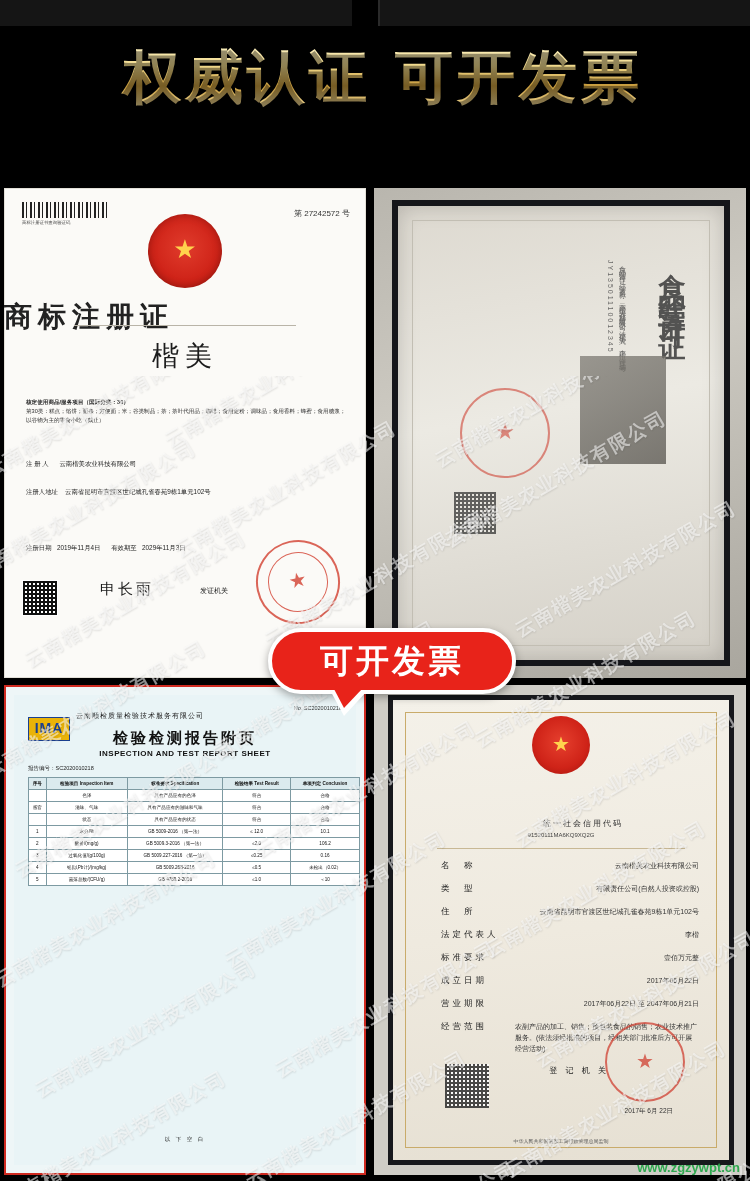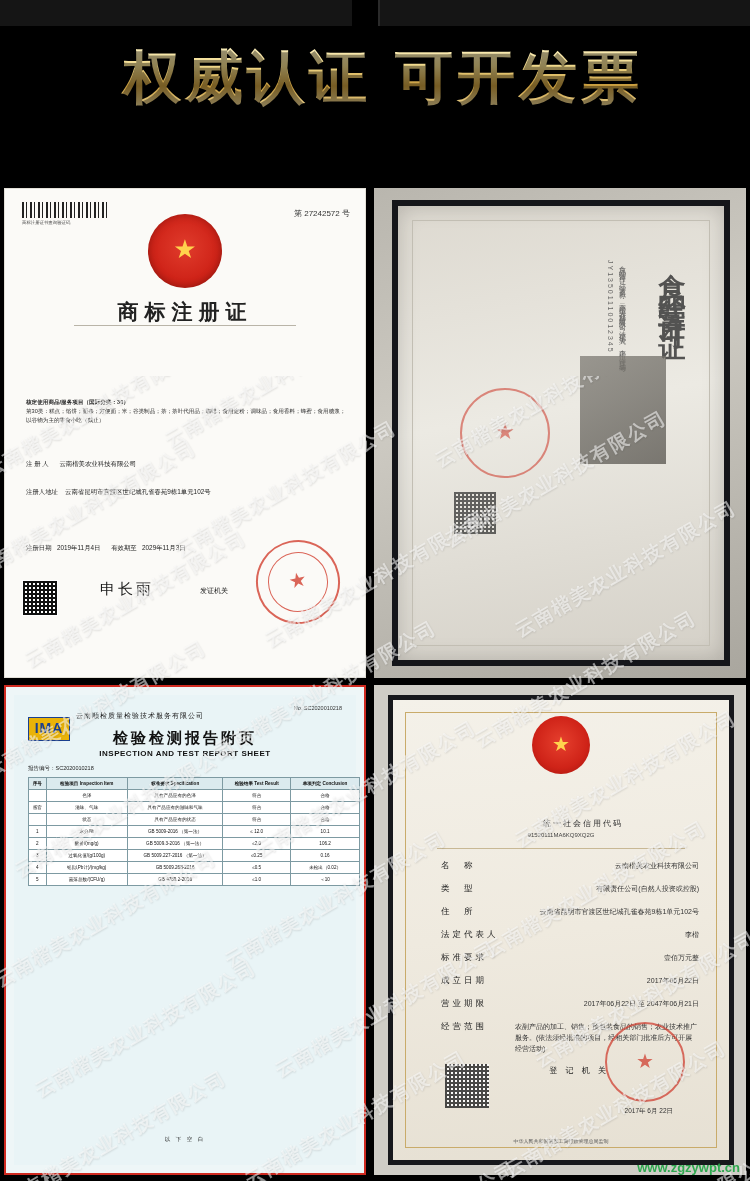--- a/index.html
+++ b/index.html
@@ -44,23 +44,23 @@
   .tm-barcode{position:absolute;left:18px;top:14px;width:88px;height:16px;
     background:repeating-linear-gradient(90deg,#222 0 2px,#fbfaf7 2px 4px,#222 4px 5px,#fbfaf7 5px 8px);}
   .tm-barcode-txt{position:absolute;left:18px;top:32px;width:92px;font-size:4.4px;color:#444;line-height:6px;}
   .tm-serial{position:absolute;right:16px;top:20px;font-size:8px;color:#333;}
   .tm-emblem{position:absolute;left:50%;top:26px;transform:translateX(-50%);
     width:74px;height:74px;border-radius:50%;
     background:radial-gradient(circle at 50% 45%,#e03c2c 0%,#cf2318 60%,#a4150d 100%);
     box-shadow:inset 0 0 8px rgba(0,0,0,.25);}
   .tm-emblem:after{content:"★";position:absolute;left:50%;top:50%;transform:translate(-50%,-55%);
     color:#ffd34d;font-size:26px;}
-  .tm-h1{position:absolute;left:0;top:110px;width:100%;text-align:center;
+  .tm-h1{position:absolute;left:0;top:110px;width:100%;text-align:left;
     font-family:Liberation Mono, monospace;font-weight:bold;
-    font-size:21px;letter-spacing:6px;color:#222;}
+    font-size:28px;letter-spacing:6px;color:#222;}
   .tm-h1-underline{position:absolute;left:70px;top:137px;width:222px;height:1px;background:#b9b4a8;}
   .tm-brand{position:absolute;left:0;top:150px;width:100%;text-align:center;
     font-family:"DejaVu Serif","Liberation Serif",serif;font-size:27px;letter-spacing:6px;color:#1c1c1c;}
   .tm-body{position:absolute;left:22px;top:210px;width:320px;font-size:5.6px;line-height:9px;color:#2c2c2c;}
   .tm-body .lbl{font-weight:bold;}
   .tm-row{position:absolute;left:22px;width:320px;font-size:6.4px;color:#222;}
   .tm-r1{top:272px;} .tm-r2{top:300px;} .tm-r3{top:356px;}
   .tm-sign{position:absolute;left:96px;top:392px;font-family:"DejaVu Serif",serif;
     font-size:15px;color:#1a1a1a;letter-spacing:3px;}
   .tm-sig-label{position:absolute;left:22px;top:398px;font-size:7px;color:#222;}
@@ -189,20 +189,21 @@
   <div class="grid">
 
     <div class="cell c1">
       <div class="paper"></div>
       <div class="tm-barcode"></div>
       <div class="tm-barcode-txt">商标注册证书查询验证码</div>
       <div class="tm-serial">第 27242572 号</div>
       <div class="tm-emblem"></div>
       <div class="tm-h1">商标注册证</div>
       <div class="tm-h1-underline"></div>
+      <div class="tm-brand">楷美</div>
       <div class="tm-body">
         <div class="lbl">核定使用商品/服务项目（国际分类：30）</div>
         <div>第30类：糕点；馅饼；面条；方便面；米；谷类制品；茶；茶叶代用品；咖啡；食用淀粉；调味品；食用香料；蜂蜜；食用糖浆；以谷物为主的零食小吃（截止）</div>
       </div>
       <div class="tm-row tm-r1">
         <span>注 册 人</span>
         &nbsp;&nbsp;&nbsp;&nbsp;
         <span>云南楷美农业科技有限公司</span>
       </div>
       <div class="tm-row tm-r2">
@@ -396,17 +397,23 @@
         <div class="wm" style="left: 260px; top: 620px;">云南楷美农业科技有限公司</div>
         <div class="wm" style="left: 520px; top: 610px;">云南楷美农业科技有限公司</div>
         <div class="wm" style="left: -10px; top: 750px;">云南楷美农业科技有限公司</div>
         <div class="wm" style="left: 230px; top: 730px;">云南楷美农业科技有限公司</div>
         <div class="wm" style="left: 490px; top: 720px;">云南楷美农业科技有限公司</div>
         <div class="wm" style="left: 40px; top: 860px;">云南楷美农业科技有限公司</div>
         <div class="wm" style="left: 280px; top: 840px;">云南楷美农业科技有限公司</div>
         <div class="wm" style="left: 540px; top: 830px;">云南楷美农业科技有限公司</div>
       </div>
 
+    <div class="badge">
+      <div class="bubble"></div>
+      <div class="tail"></div>
+      <div class="tail2"></div>
+      <div class="txt">可开发票</div>
+    </div>
 
   </div>
 
   <div class="sitecredit">www.zgzywpt.cn</div>
 </div>
 
 </body></html>

